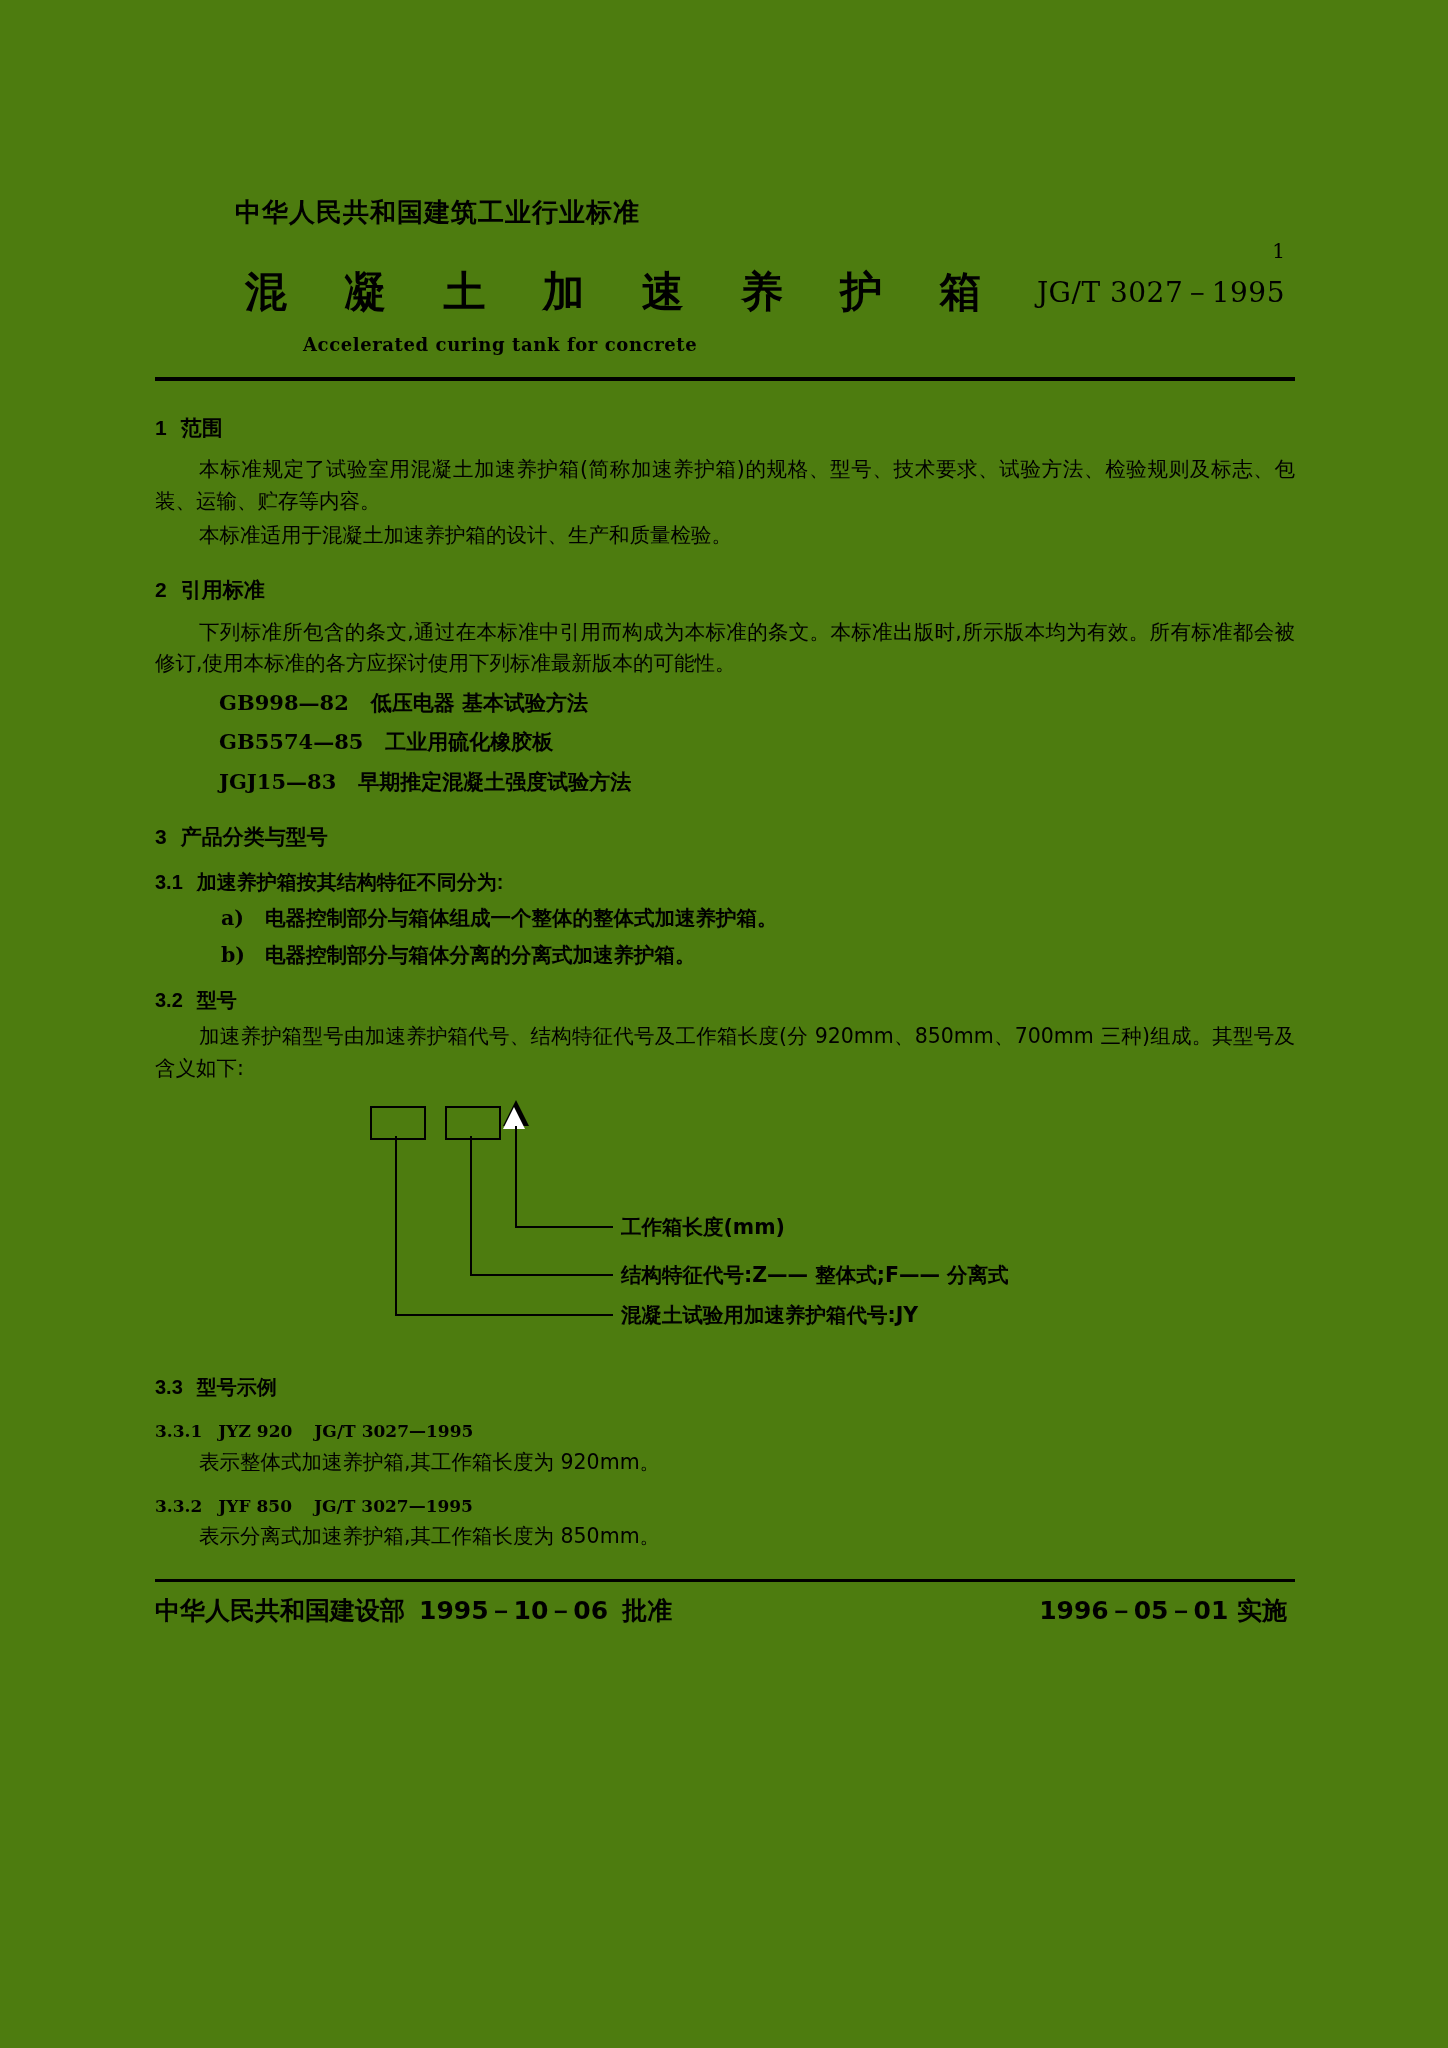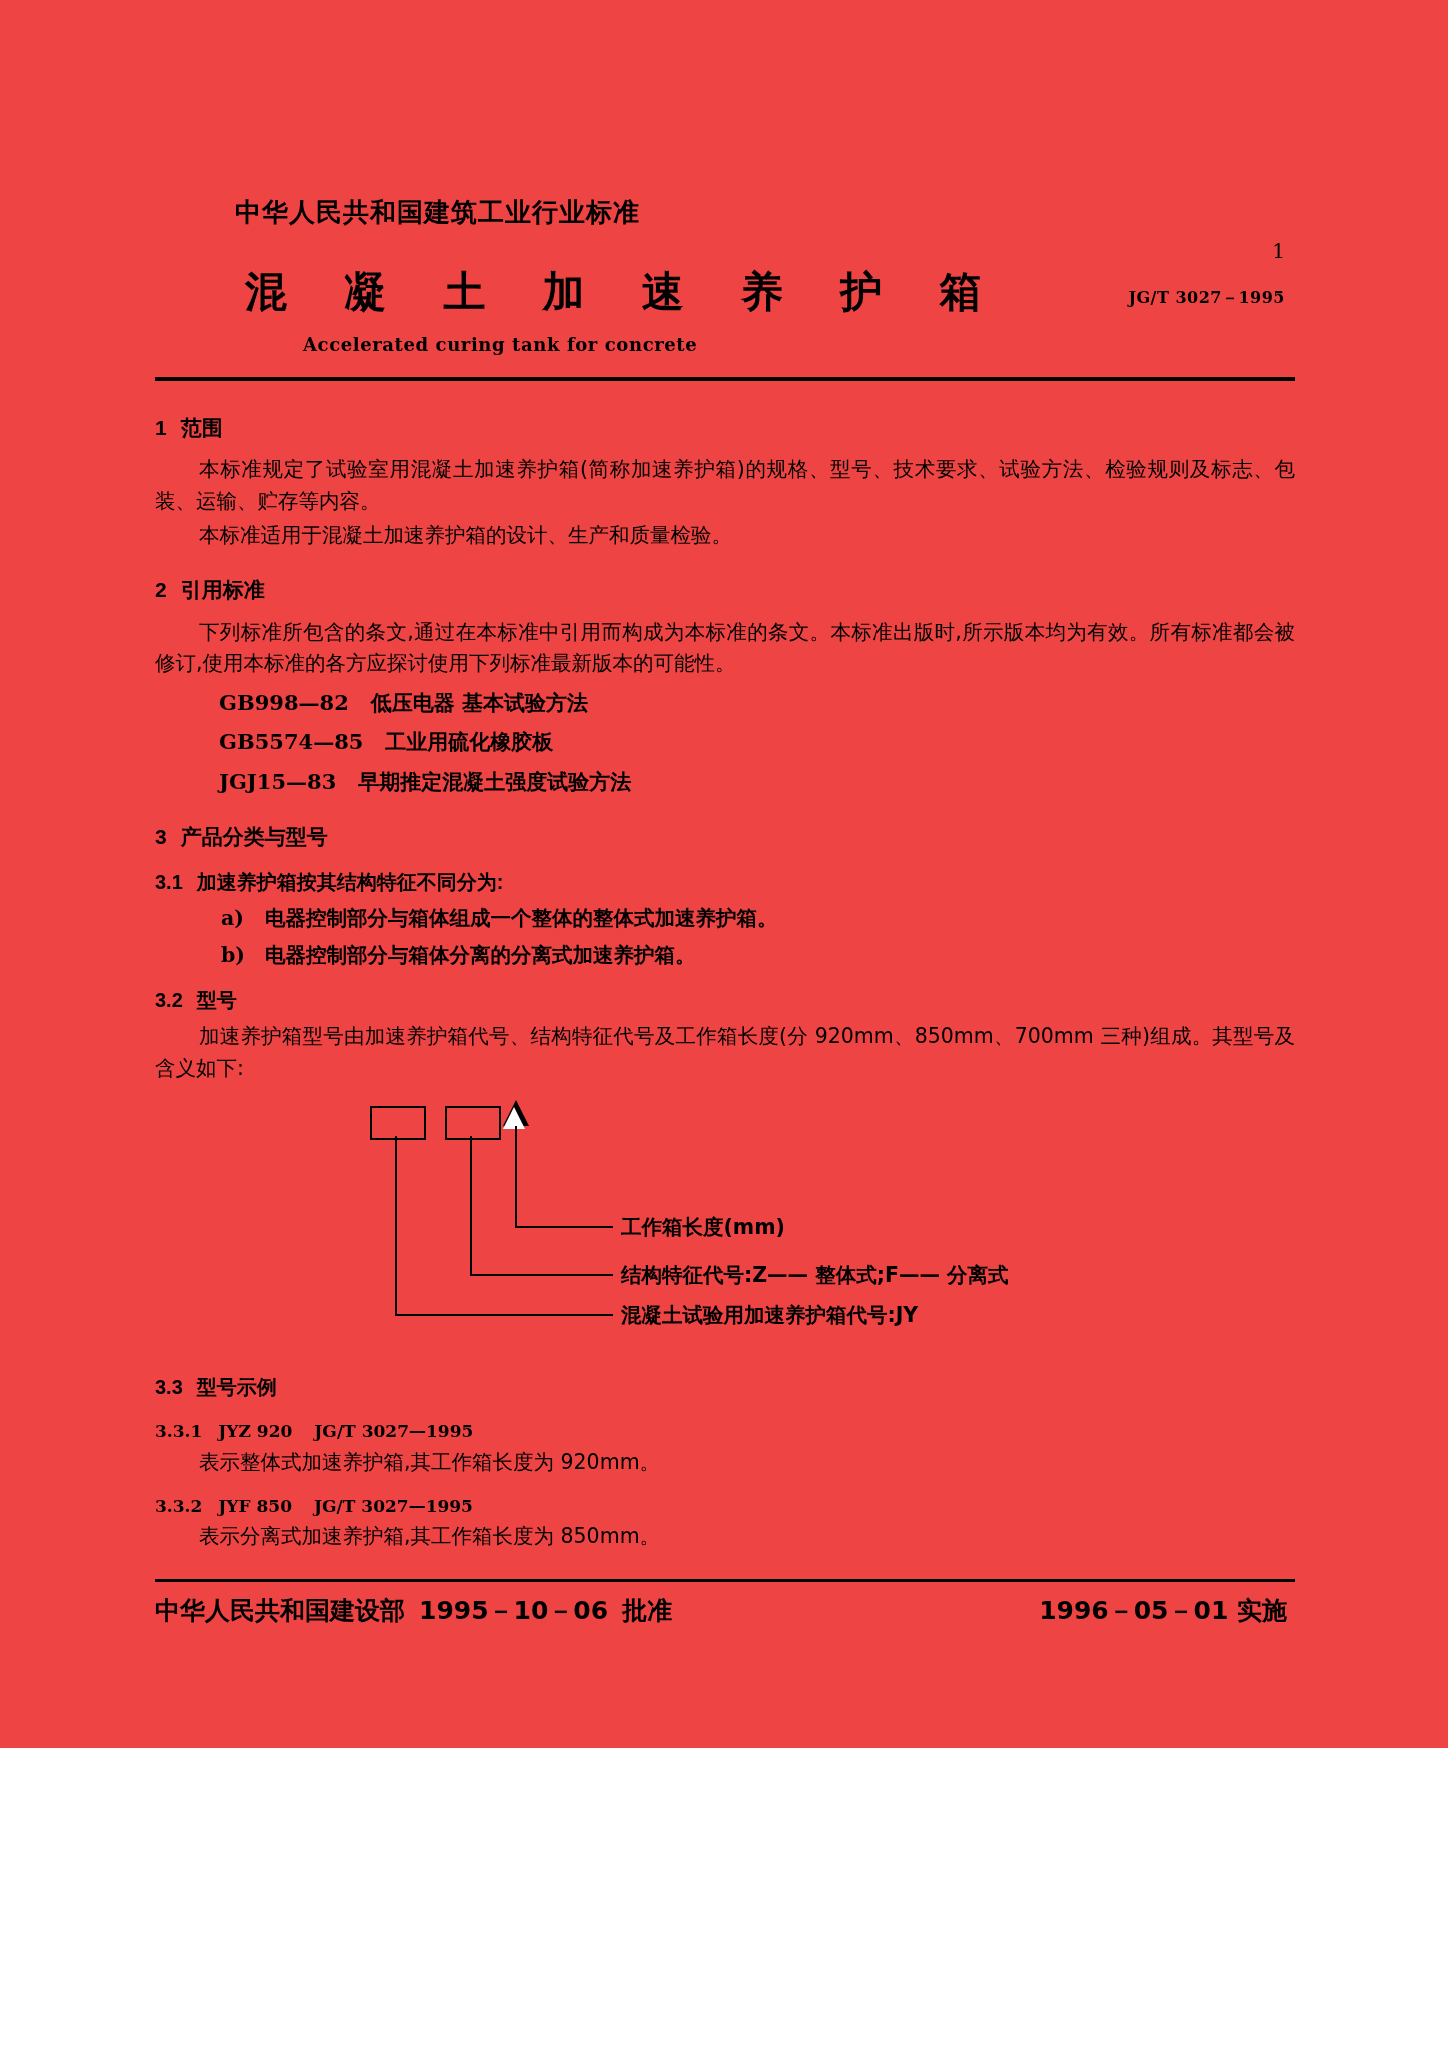--- a/index.html
+++ b/index.html
@@ -3,22 +3,22 @@
 <meta charset="utf-8">
 <style>
   html, body {
     margin: 0;
     padding: 0;
     background: #ffffff;
   }
   .page {
     position: relative;
     width: 1448px;
-    height: 1748px;
-    background: #ef4444;
+    height: 2048px;
+    background: #4d7c0f;
     font-family: "Liberation Serif", "DejaVu Serif", serif;
     color: #000000;
     overflow: hidden;
   }
   .sheet {
     position: absolute;
     left: 155px;
     top: 195px;
     width: 1140px;
   }
@@ -40,24 +40,24 @@
   .doc-title {
     font-family: Liberation Mono, monospace;
     font-weight: bold;
     font-size: 42px;
     letter-spacing: 16px;
     margin-left: 90px;
   }
   .doc-number {
     position: absolute;
     right: 10px;
-    top: 24px;
-    font-family: "DejaVu Serif", serif;
-    font-weight: bold;
-    font-size: 16px;
+    top: 10px;
+    font-family: "DejaVu Serif", serif;
+    font-weight: normal;
+    font-size: 28px;
     letter-spacing: 0.5px;
   }
   .doc-title-en {
     margin-top: 18px;
     margin-left: 148px;
     font-family: "DejaVu Serif", serif;
     font-weight: bold;
     font-size: 18px;
     letter-spacing: 0.6px;
   }

